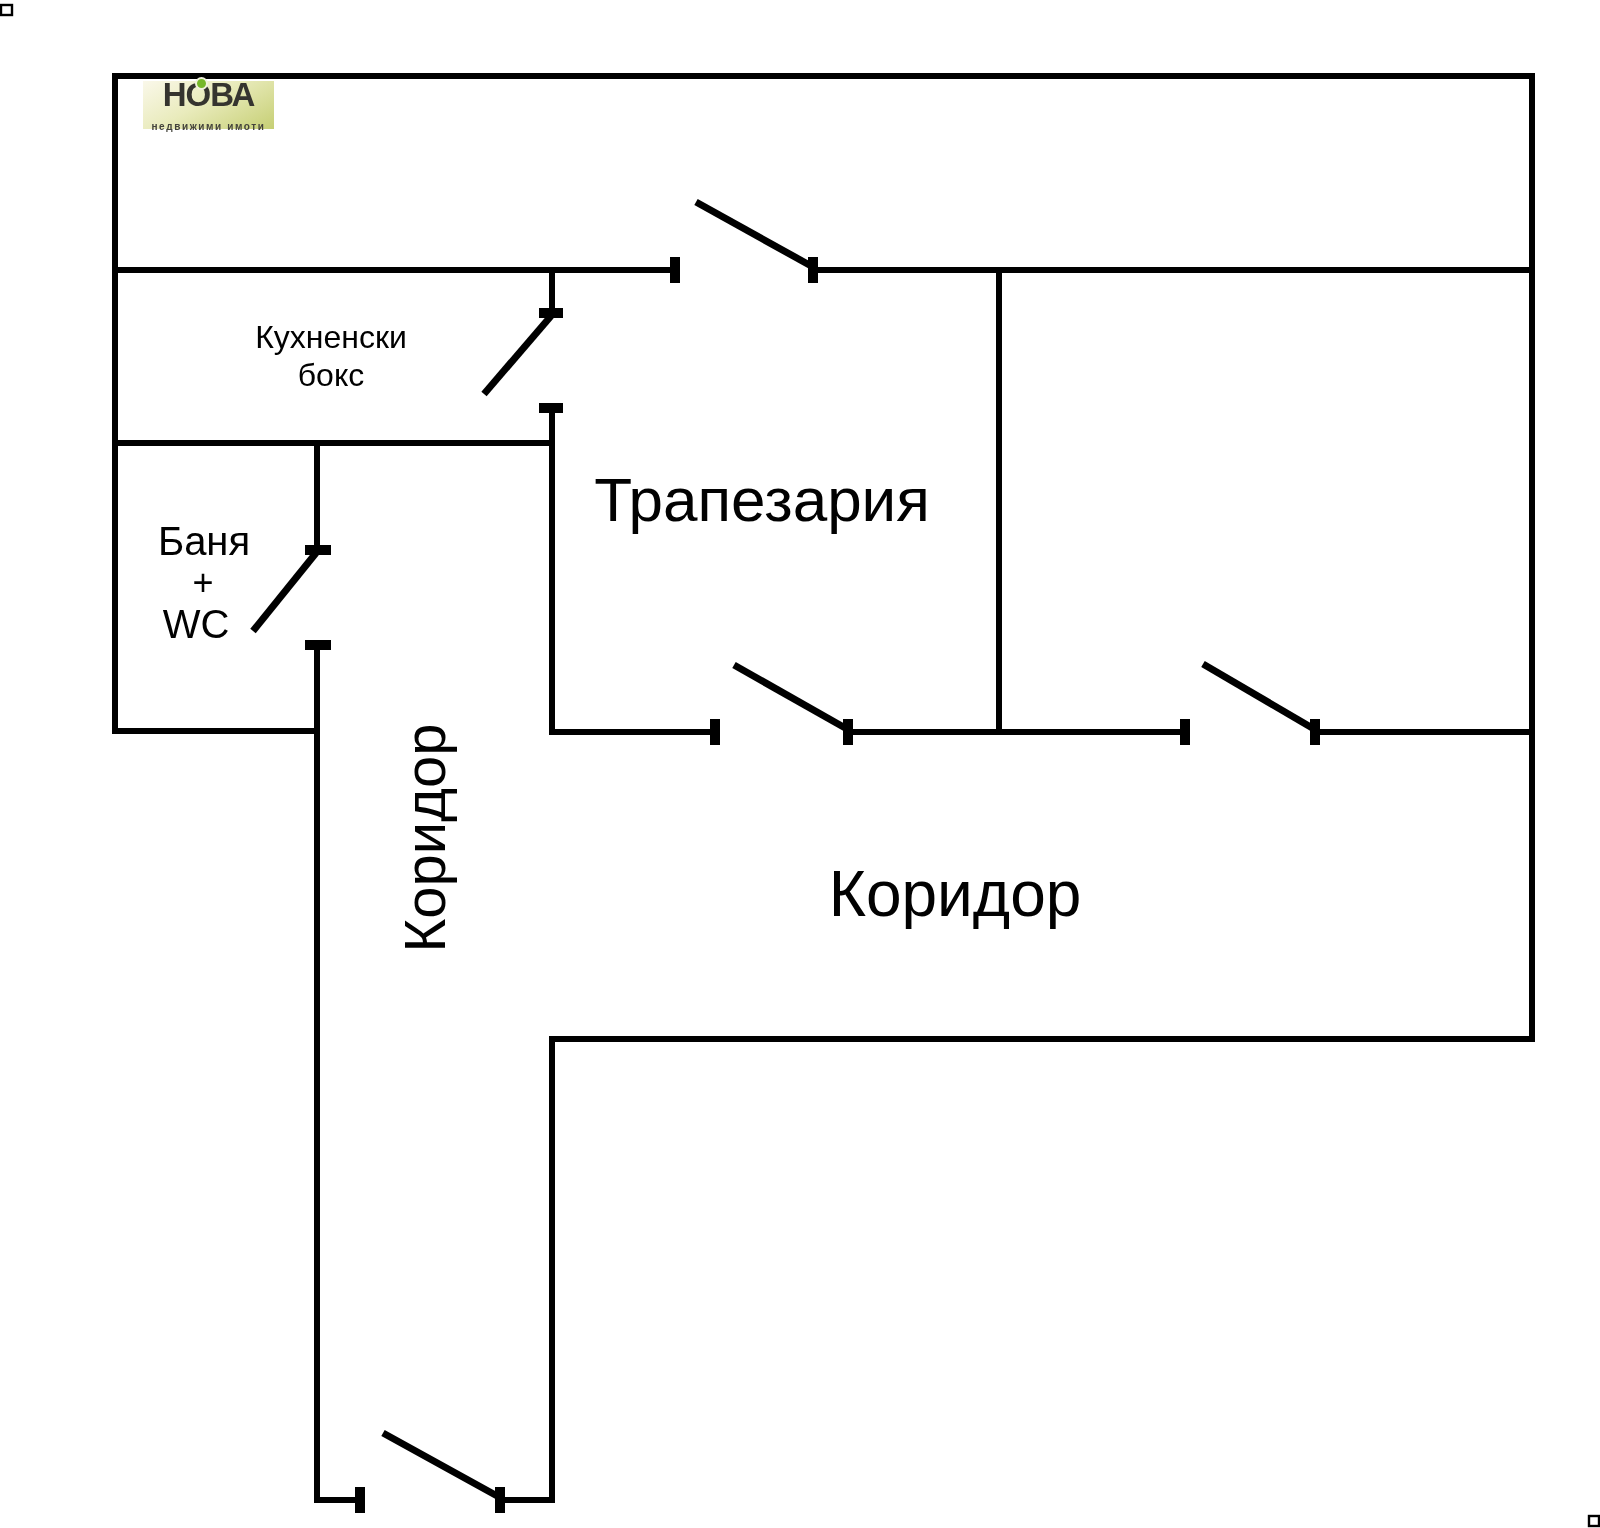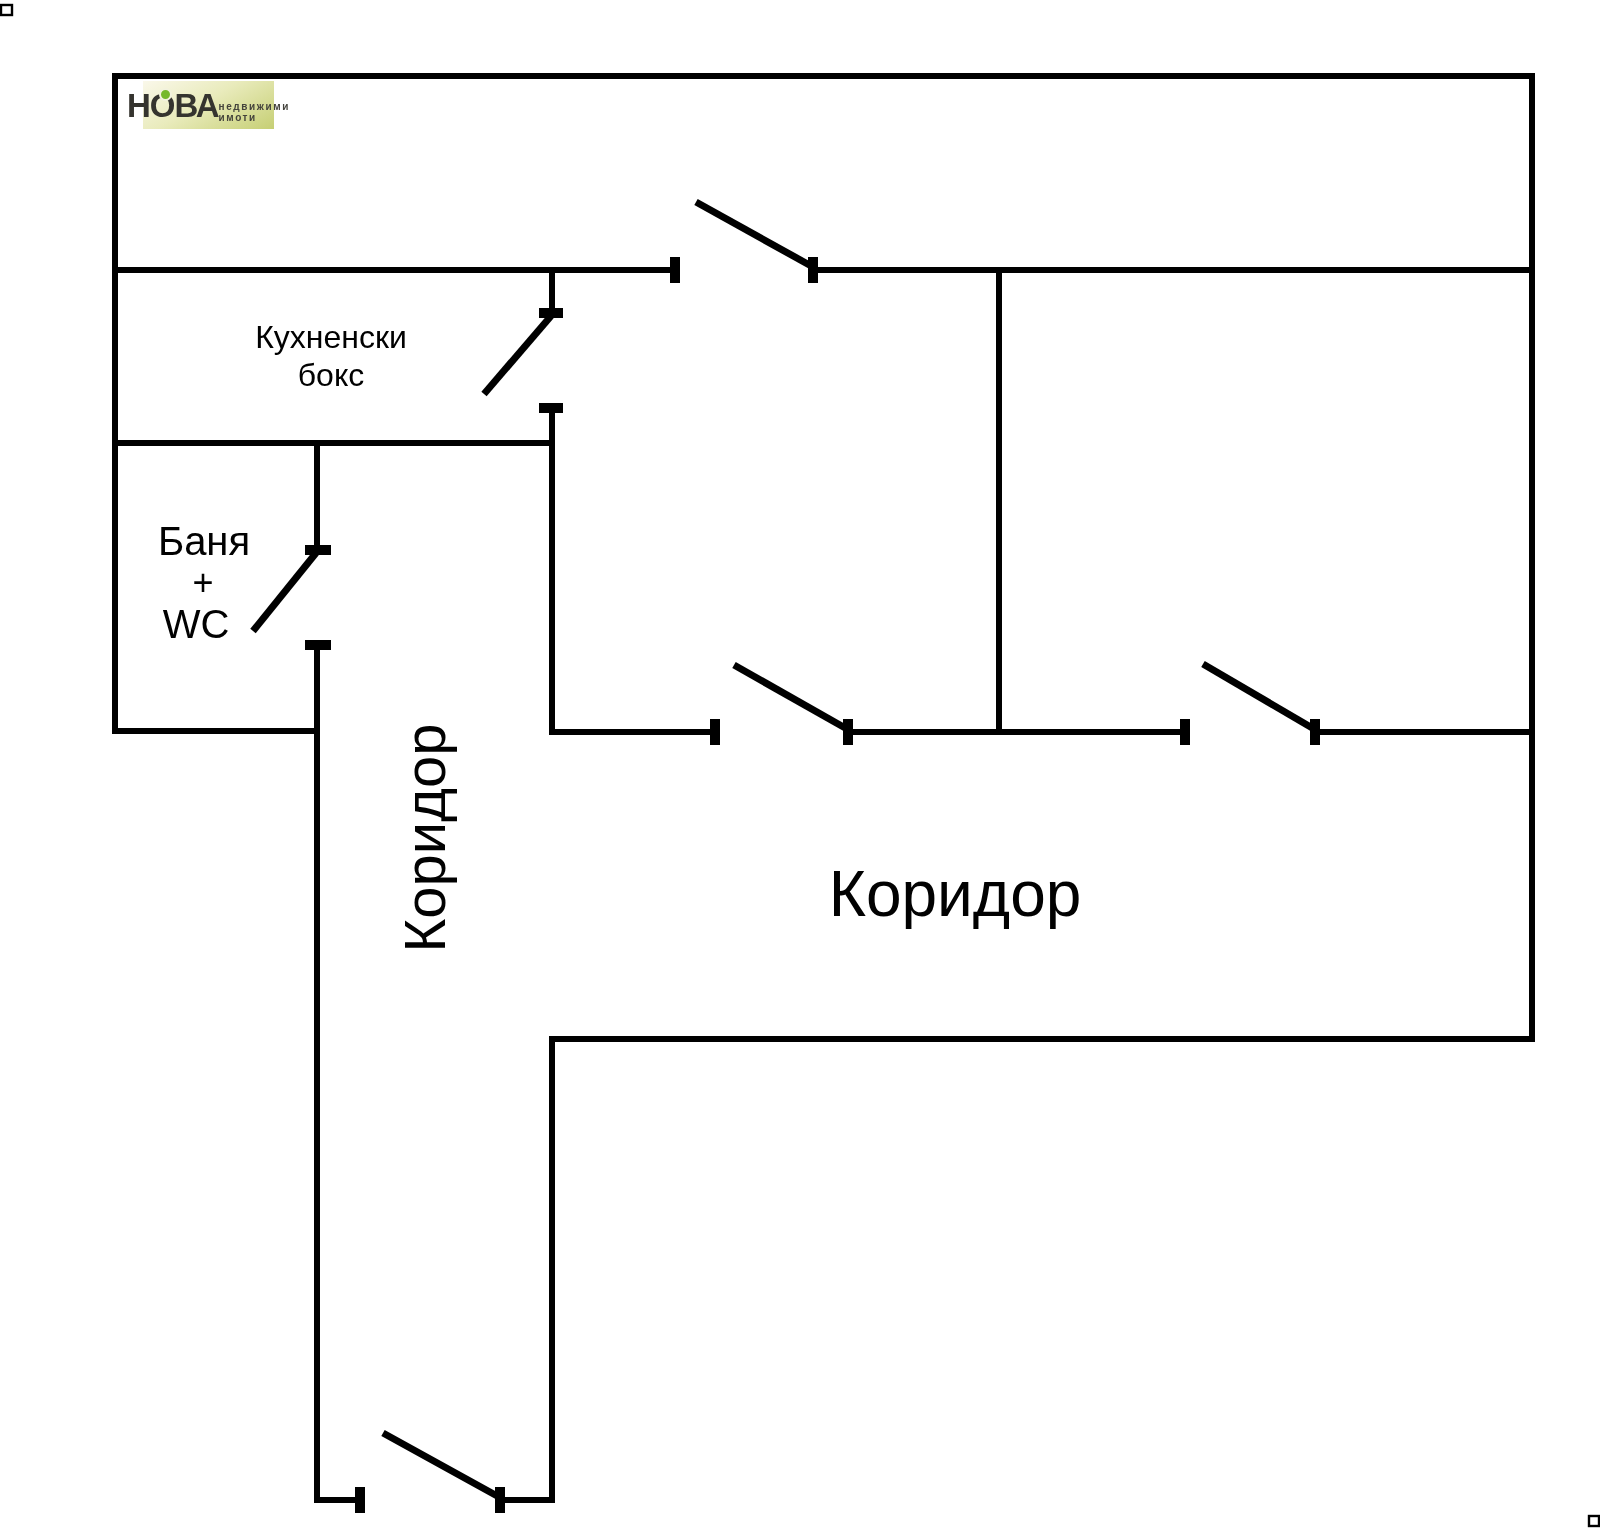--- a/index.html
+++ b/index.html
@@ -27,21 +27,21 @@
   .lbl-bath-2    {left:203px; top:583px; font-size:36px;}
   .lbl-bath-3    {left:196px; top:624px; font-size:40px;}
   .lbl-corridor-v{left:425px; top:838px; font-size:58px; transform:translate(-50%,-50%) rotate(-90deg);}
   .lbl-corridor-h{left:955px; top:894px; font-size:64px;}
 
   .logo{
     position:absolute;
     left:143px;top:81px;
     width:131px;height:48px;
     background:linear-gradient(150deg,#faf8ea 0%,#e9ebbc 45%,#c6cf74 100%);
-    display:flex;flex-direction:row;align-items:center;justify-content:center;
+    display:flex;flex-direction:column;align-items:center;justify-content:center;
     box-sizing:border-box;
     padding-top:2px;
   }
   .brand-row{position:relative;height:30px;}
   .brand-text{
     font-size:33px;font-weight:bold;letter-spacing:-1px;
     color:#35342f;line-height:30px;
   }
   .brand-dot{
     position:absolute;
@@ -105,19 +105,20 @@
   <div class="logo">
     <div class="brand-row">
       <span class="brand-text">НОВА</span>
       <span class="brand-dot"></span>
     </div>
     <div class="tagline">недвижими имоти</div>
   </div>
 
   <div class="lbl lbl-kitchen-1">Кухненски</div>
   <div class="lbl lbl-kitchen-2">бокс</div>
+  <div class="lbl lbl-dining">Трапезария</div>
   <div class="lbl lbl-bath-1">Баня</div>
   <div class="lbl lbl-bath-2">+</div>
   <div class="lbl lbl-bath-3">WC</div>
   <div class="lbl lbl-corridor-v">Коридор</div>
   <div class="lbl lbl-corridor-h">Коридор</div>
 
 </div>
 
 </body></html>

